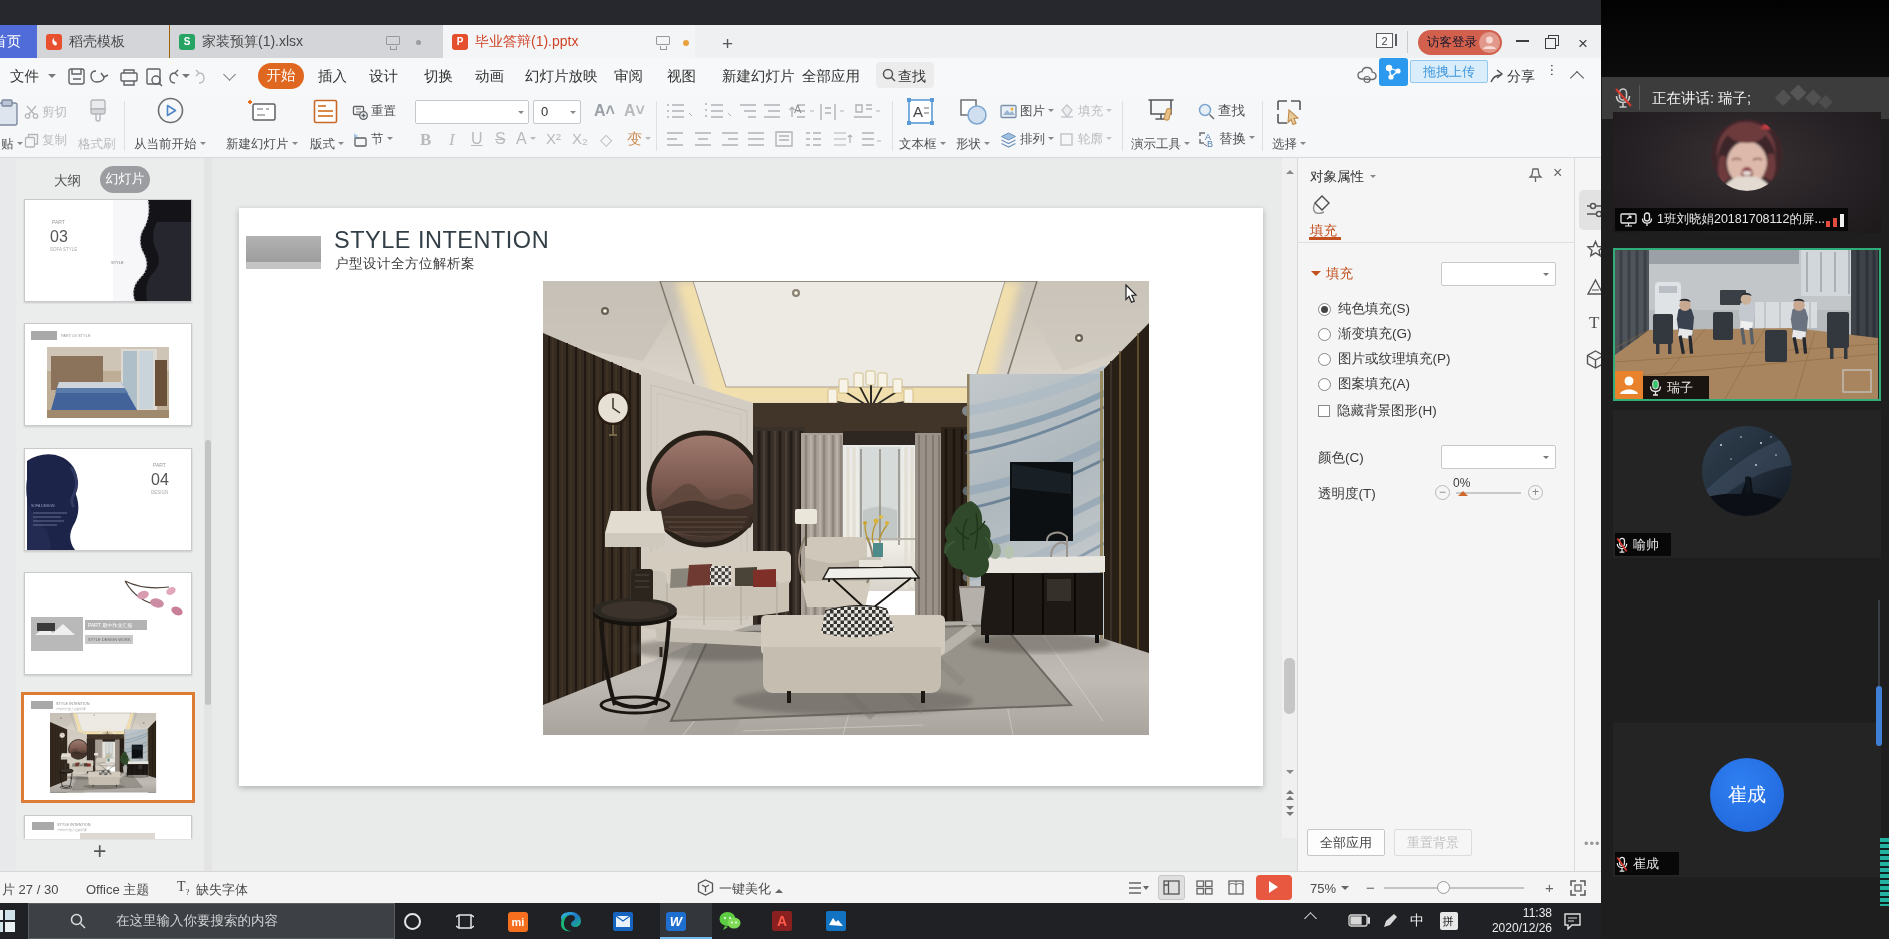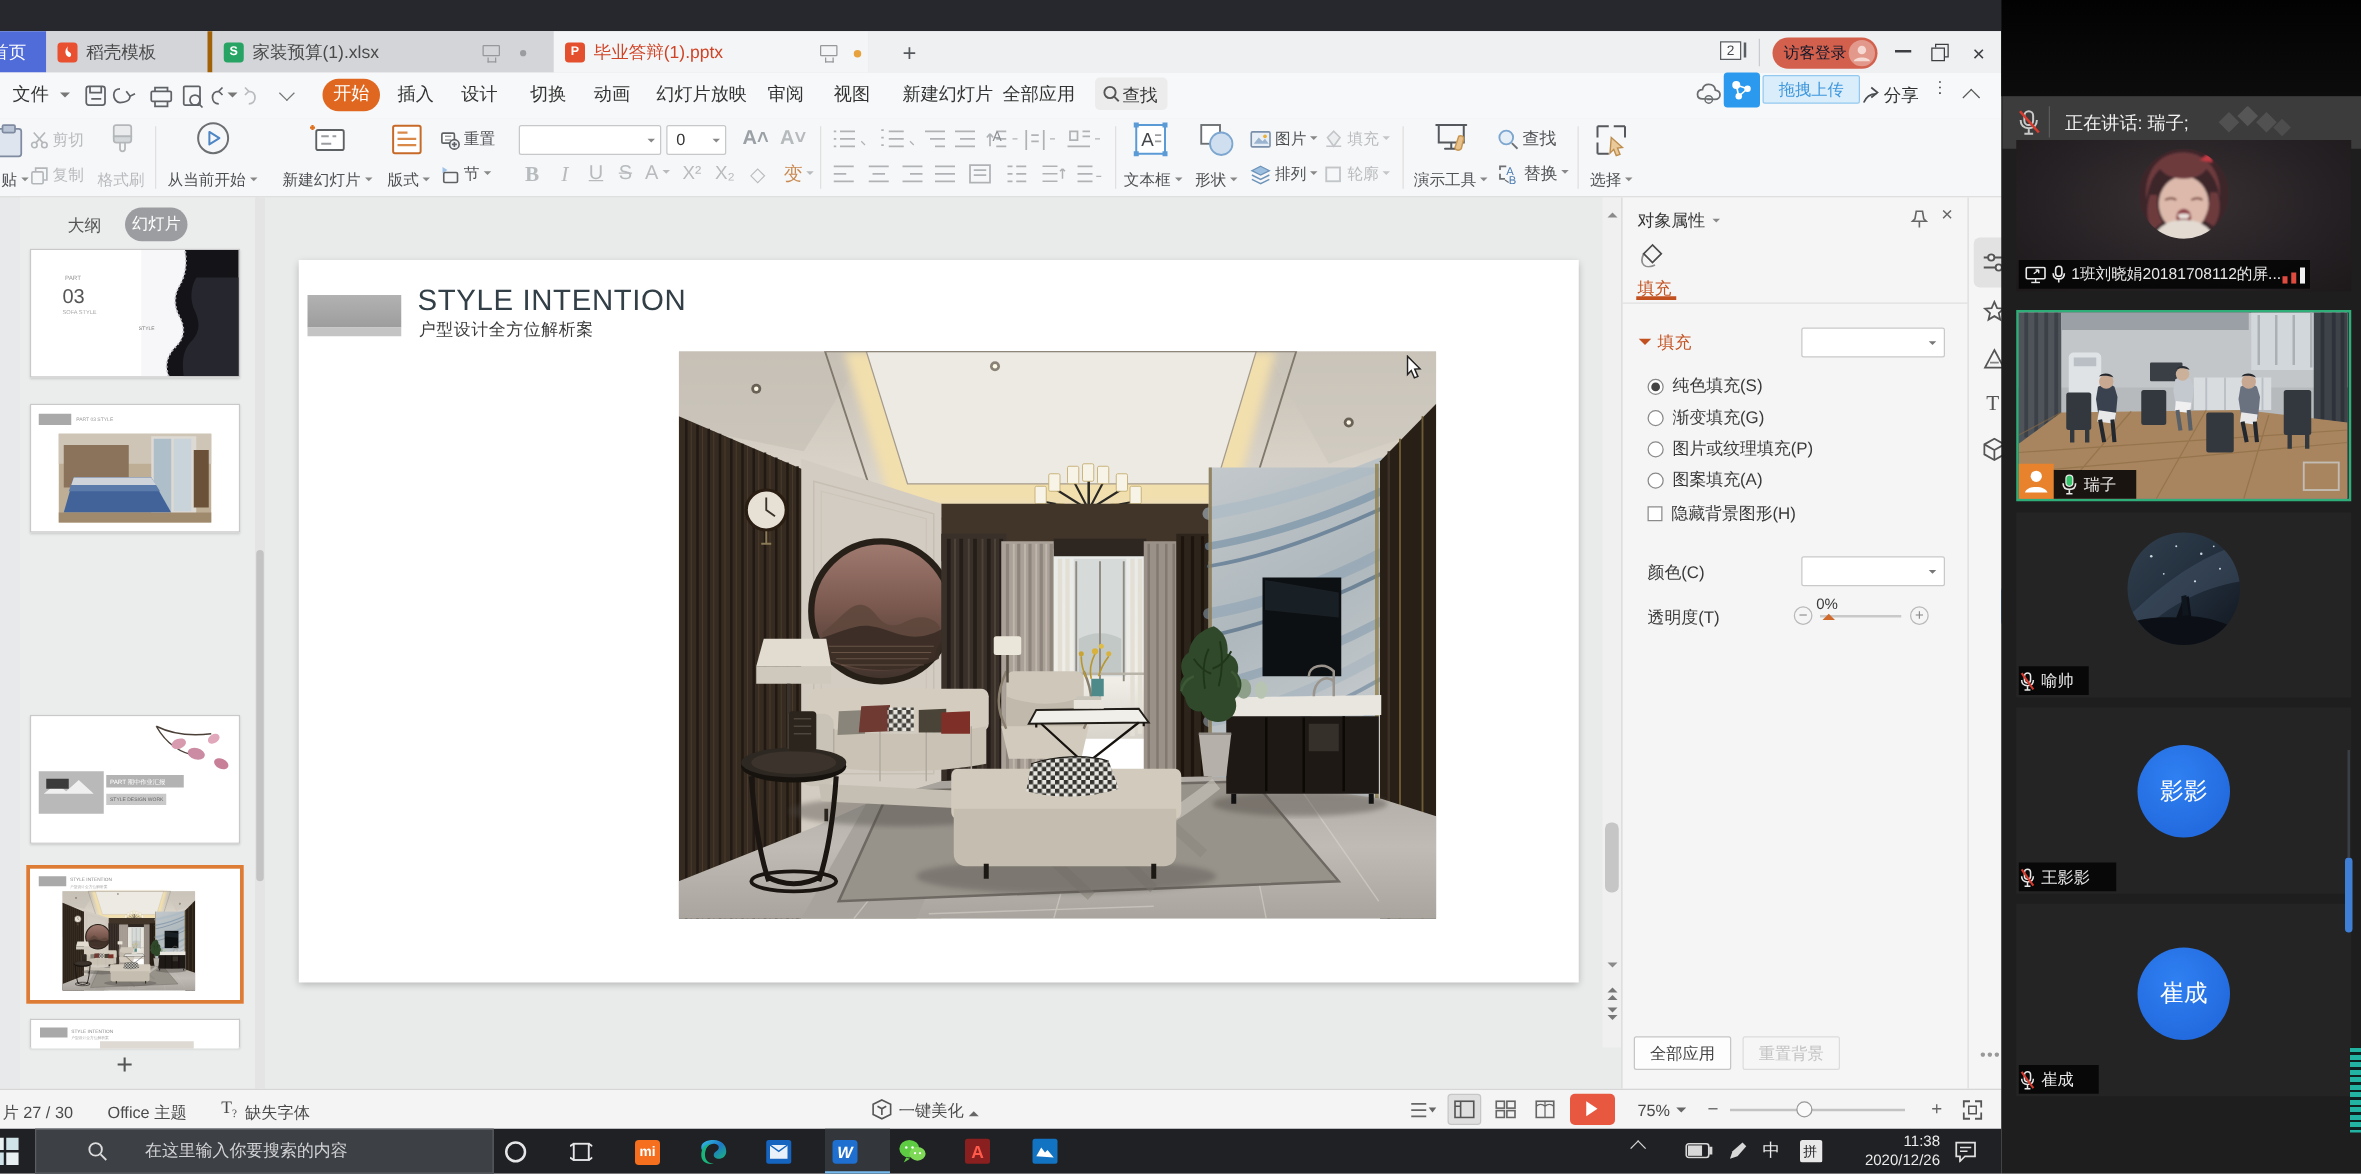--- a/index.html
+++ b/index.html
@@ -42,21 +42,21 @@
 .nbar{position:absolute;left:2px;bottom:2px;height:23px;background:rgba(5,5,5,.88);display:flex;align-items:center;color:#e8e8e8;font-size:13px}
 .bluecircle{position:absolute;border-radius:50%;background:radial-gradient(circle at 42% 35%,#2f80f2,#1e63d8);color:#fff;display:flex;align-items:center;justify-content:center;font-size:19px}
 </style></head>
 <body>
 <div id="stage">
   <div class="abs" id="titlebar"></div>
   <div class="abs" id="tabbar">
     <div class="tab" style="left:0;width:37px;background:#4f6cd9;color:#fff;padding-left:2px;overflow:hidden">
         <span style="margin-left:-9px">首页</span>
       </div>
-    <div class="tab" style="left:37px;width:133px;background:#d3d5d9;border-right:4px solid #a16207">
+    <div class="tab" style="left:37px;width:133px;background:#d3d5d9;border-right:1px solid #a16207">
       <span class="ticon" style="background:#e8502f">
           <svg width="11" height="11" viewBox="0 0 12 12">
             <path d="M6 1C4 3 3 5 4 8c1 2 3 3 4 2 1-1 1-3-1-4C5 5 5 3 6 1z" fill="#fff"></path>
           </svg>
         </span>稻壳模板</div>
     <div class="tab" style="left:170px;width:273px;background:#d3d5d9">
       <span class="ticon" style="background:#27a463;color:#fff;font-size:10px;font-weight:bold">S</span>家装预算(1).xlsx
       <span class="mon" style="left:216px"></span><span style="position:absolute;left:246px;top:15px;width:5px;height:5px;border-radius:50%;background:#9a9ca0"></span></div>
     <div class="tab" style="left:443px;width:252px;background:#f4f5f6;color:#cf4427">
       <span class="ticon" style="background:#e4502e;color:#fff;font-size:10px;font-weight:bold">P</span>毕业答辩(1).pptx
@@ -309,20 +309,34 @@
             <rect x="22" y="23" width="122" height="24" fill="#cfc5b6"></rect>
             <rect x="26" y="32" width="52" height="34" fill="#8a735a"></rect>
             <rect x="96" y="25" width="36" height="64" fill="#ddd9d3"></rect>
             <rect x="98" y="27" width="14" height="58" fill="#aebfca"></rect>
             <rect x="114" y="27" width="14" height="58" fill="#c9d3da"></rect>
             <rect x="130" y="36" width="12" height="46" fill="#6b5138"></rect>
             <path d="M34 58h62l16 28H26z" fill="#42639a"></path>
             <path d="M34 58h62l7 11H30z" fill="#5b7cab"></path>
             <path d="M34 58h62l4 6H32z" fill="#cfd4da"></path>
             <rect x="22" y="86" width="122" height="8" fill="#a08a6e"></rect>
+          </svg>
+      </div>
+      <div class="thumb" style="top:290px">
+        <svg width="166" height="101" viewBox="0 0 166 101">
+            <rect width="166" height="101" fill="#fff"></rect>
+            <text x="128" y="18" font-size="5" fill="#999">PART</text>
+            <text x="126" y="36" font-size="16" fill="#555">04</text>
+            <text x="126" y="45" font-size="4.5" fill="#aaa">DESIGN</text>
+            <path d="M0 0h70v101H0z" fill="#fff"></path>
+            <path d="M2 12c14-10 34-9 44 3 7 8 8 18 3 26 6 12 6 25-1 36-4 8-4 16 2 24H2z" fill="#1d2449"></path>
+            <path d="M2 30c-3 20 3 34 13 44 8 8 12 17 10 27H2z" fill="#242b52"></path>
+            <path d="M46 18c6 9 7 19 3 27-3 5-3 9 0 13" fill="none" stroke="#323a63" stroke-width="3"></path>
+            <text x="6" y="58" font-size="3.5" fill="#9aa0c4">SOFA DESIGN</text>
+            <path d="M8 64h34M8 68h28M8 72h31M8 76h24" stroke="#7a80a8" stroke-width="0.8"></path>
           </svg>
       </div>
       <div class="thumb" style="top:414px">
         <svg width="166" height="101" viewBox="0 0 166 101">
             <rect width="166" height="101" fill="#fff"></rect>
             <path d="M100 8c12 6 28 8 44 6m-44-6c8 14 20 22 34 24" stroke="#4a4038" stroke-width="1.2" fill="none"></path>
             <ellipse cx="118" cy="22" rx="6" ry="4" fill="#d89aae" transform="rotate(-20 118 22)"></ellipse>
             <ellipse cx="132" cy="30" rx="7" ry="4.5" fill="#cb8ba2" transform="rotate(15 132 30)"></ellipse>
             <ellipse cx="146" cy="18" rx="5" ry="3.5" fill="#e0a8ba" transform="rotate(-30 146 18)"></ellipse>
             <ellipse cx="152" cy="38" rx="6" ry="4" fill="#c87f98" transform="rotate(25 152 38)"></ellipse>
@@ -921,33 +935,20 @@
             <path d="M5 23c1.5-6 16.5-6 18 0z" fill="#fff"></path>
           </svg></div>
       <div class="nbar" style="left:28px;bottom:0;width:66px">
         <svg style="margin:0 5px 0 6px" width="13" height="17" viewBox="0 0 13 17">
             <rect x="3.75" y="1" width="5.5" height="9" rx="2.75" fill="#35c46a" stroke="#e8e8e8" stroke-width="1"></rect>
             <path d="M1.5 7.5c0 3.2 2 5 5 5s5-1.8 5-5M6.5 12.5V16M4 16h5" fill="none" stroke="#e8e8e8" stroke-width="1.3"></path>
           </svg>
         <span style="font-size:13px">瑞子</span>
       </div>
     </div>
-    <div class="vtile" style="top:566px;height:149px;background:#242424">
-      <div class="bluecircle" style="left:97px;top:30px;width:74px;height:74px">影影</div>
-      <div class="nbar" style="width:78px">
-          <svg class="mmic" width="14" height="16" viewBox="0 0 14 17">
-            <g fill="none" stroke="#e8e8e8" stroke-width="1.3">
-              <rect x="4.4" y="1.5" width="5.2" height="8.5" rx="2.6"></rect>
-              <path d="M2 7.5c0 3 2 4.8 5 4.8s5-1.8 5-4.8M7 12.3V16M4.5 16h5"></path>
-            </g>
-            <path d="M2 1.5l10 14" stroke="#d83b2e" stroke-width="1.8"></path>
-          </svg>
-          <span style="font-size:13px;margin-left:4px">王影影</span>
-        </div>
-    </div>
     <div class="vtile" style="top:723px;height:154px;background:#242424">
       <div class="bluecircle" style="left:97px;top:35px;width:74px;height:74px">崔成</div>
       <div class="nbar" style="width:64px">
           <svg class="mmic" width="14" height="16" viewBox="0 0 14 17">
             <g fill="none" stroke="#e8e8e8" stroke-width="1.3">
               <rect x="4.4" y="1.5" width="5.2" height="8.5" rx="2.6"></rect>
               <path d="M2 7.5c0 3 2 4.8 5 4.8s5-1.8 5-4.8M7 12.3V16M4.5 16h5"></path>
             </g>
             <path d="M2 1.5l10 14" stroke="#d83b2e" stroke-width="1.8"></path>
           </svg>

